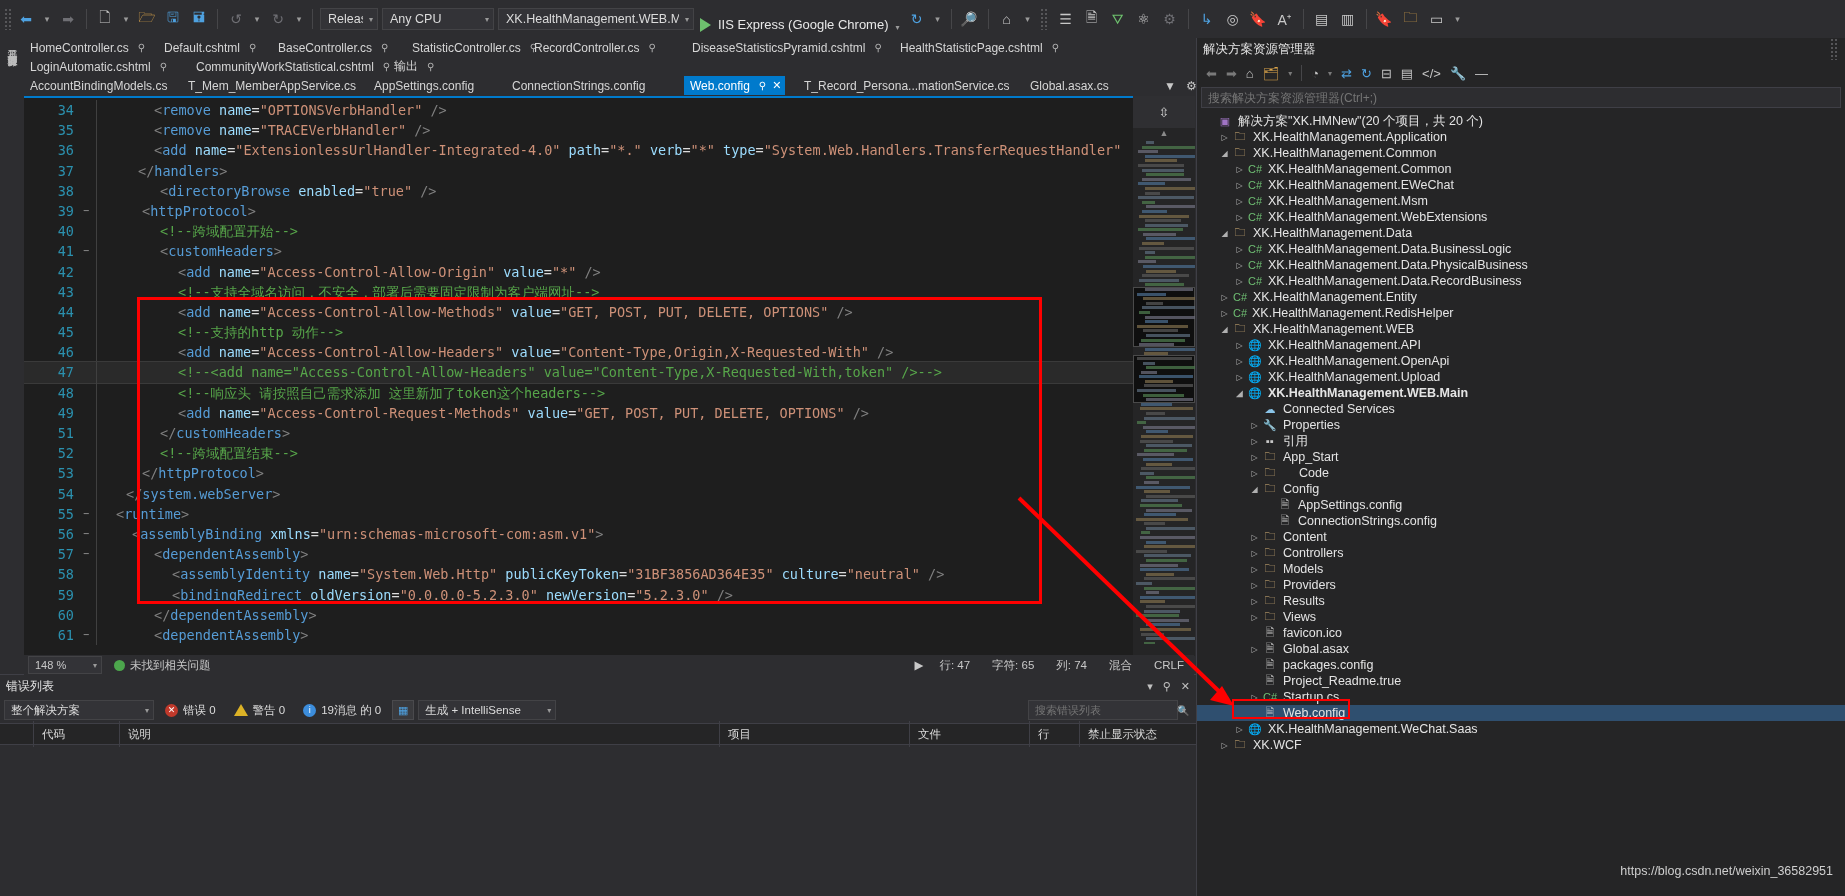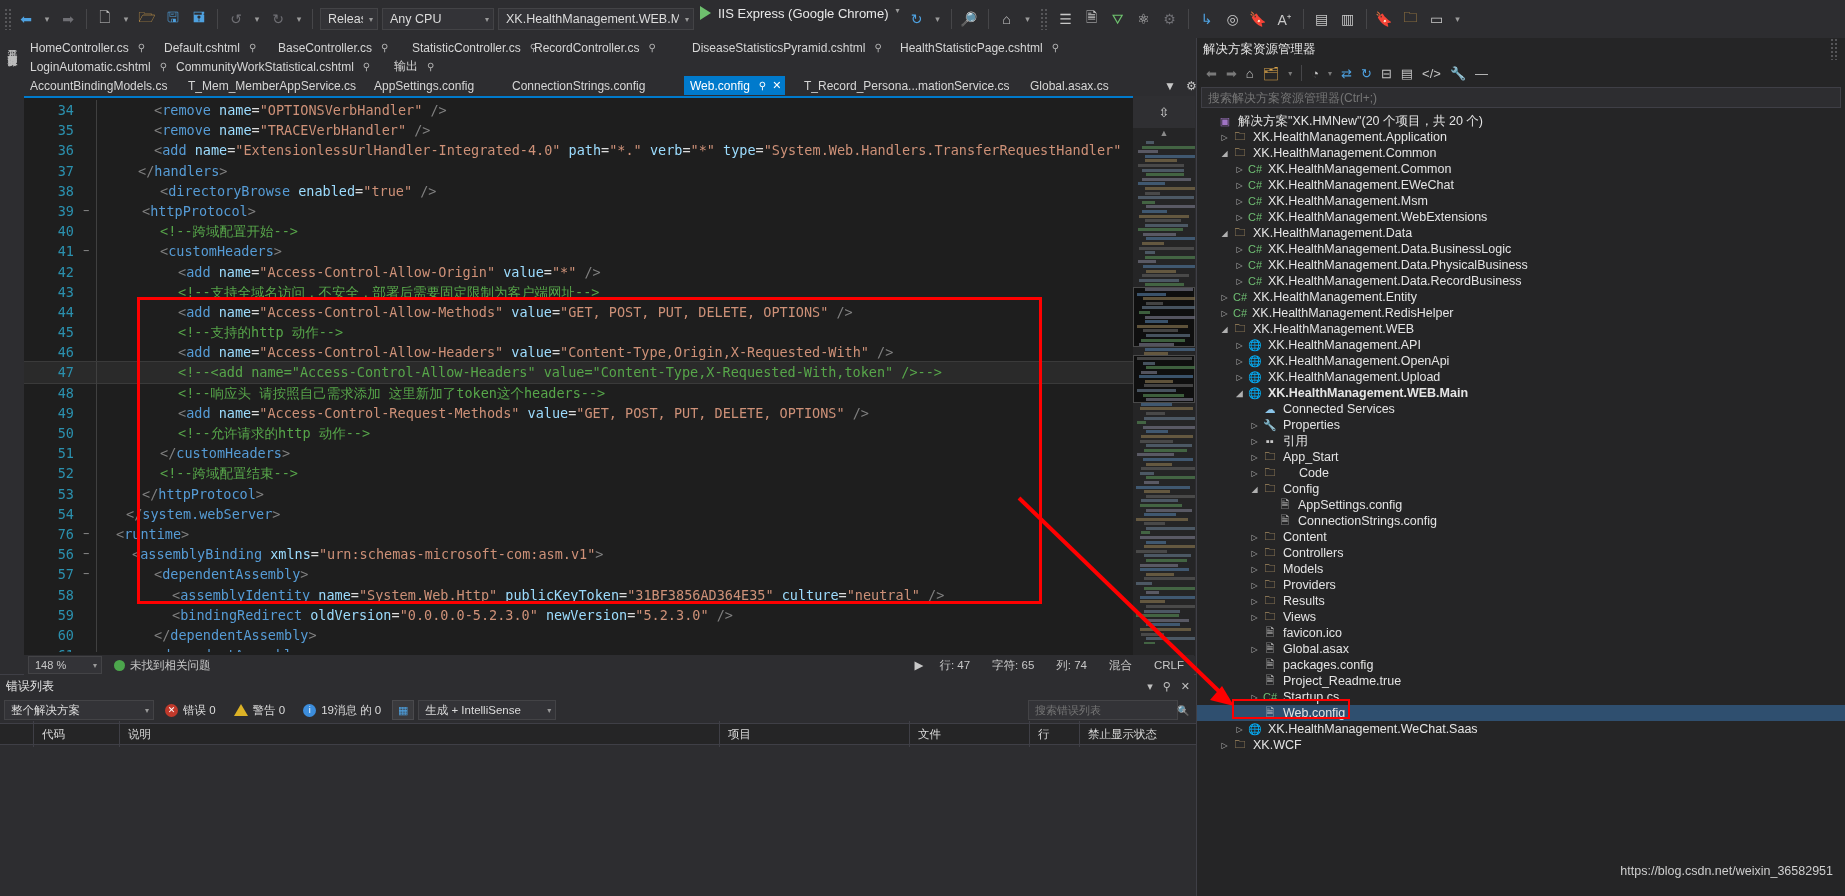--- a/index.html
+++ b/index.html
@@ -16,21 +16,21 @@
     color:#cfcfcf; font-size:14px; padding:0 3px; cursor:default; }
   .tb-btn.small { min-width:16px; font-size:9px; color:#9a9a9a; }
   .tb-sep { width:1px; height:20px; background:#464649; margin:0 5px; }
   .combo { height:22px; background:#333337; border:1px solid #434346; color:#dcdcdc;
     font-size:12.5px; display:flex; align-items:center; padding:0 4px 0 7px; margin:0 2px; }
   .combo .cap { flex:1; white-space:nowrap; overflow:hidden; }
   .combo .arw { color:#9a9a9a; font-size:8px; margin-left:6px; }
   .c-release { width:58px; }
   .c-cpu { width:112px; }
   .c-proj { width:196px; }
-  .run { display:flex; align-items:flex-start; height:26px; padding:0 4px; }
+  .run { display:flex; align-items:flex-end; height:26px; padding:0 4px; }
   .run .tri { width:0;height:0;border-left:11px solid #6ec06e;border-top:7px solid transparent;
     border-bottom:7px solid transparent; margin-right:7px; }
   .run .lbl { font-size:13px; color:#e8e8e8; white-space:nowrap; }
   .ic { font-size:14px; color:#c8c8c8; }
   .ic.amber { color:#d7a24a; }
   .ic.blue  { color:#4ea1e0; }
   .ic.green { color:#6ec06e; }
 
   
   .vtabs { position:absolute; left:0; top:38px; width:24px; height:618px; background:#2d2d30;
@@ -244,21 +244,21 @@
       <div class="dtab" style="left:876px">
           <span>HealthStatisticPage.cshtml</span>
           <span class="pin">⚲</span>
         </div>
     </div>
     <div class="tabrow">
       <div class="dtab" style="left:6px">
           <span>LoginAutomatic.cshtml</span>
           <span class="pin">⚲</span>
         </div>
-      <div class="dtab" style="left:152px">
+      <div class="dtab" style="left:172px">
           <span>CommunityWorkStatistical.cshtml</span>
           <span class="pin">⚲</span>
         </div>
       <div class="dtab" style="left:370px">
           <span>输出</span>
           <span class="pin">⚲</span>
         </div>
     </div>
     <div class="tabrow">
       <div class="dtab" style="left:6px">
@@ -304,26 +304,25 @@
         <div class="cline"><span class="gutnum">40</span><span class="indentbar"></span><span class="ctext" style="left:136px"><span class="cm">&lt;!--跨域配置开始--&gt;</span></span></div>
         <div class="cline"><span class="gutnum">41</span><span class="glyph">−</span><span class="indentbar"></span><span class="ctext" style="left:136px"><span class="b">&lt;</span><span class="k">customHeaders</span><span class="b">&gt;</span></span></div>
         <div class="cline"><span class="gutnum">42</span><span class="indentbar"></span><span class="ctext" style="left:154px"><span class="b">&lt;</span><span class="k">add</span> <span class="a">name</span><span class="w">=</span><span class="s">"Access-Control-Allow-Origin"</span> <span class="a">value</span><span class="w">=</span><span class="s">"*"</span> <span class="b">/&gt;</span></span></div>
         <div class="cline"><span class="gutnum">43</span><span class="indentbar"></span><span class="ctext" style="left:154px"><span class="cm">&lt;!--支持全域名访问，不安全，部署后需要固定限制为客户端网址--&gt;</span></span></div>
         <div class="cline"><span class="gutnum">44</span><span class="indentbar"></span><span class="ctext" style="left:154px"><span class="b">&lt;</span><span class="k">add</span> <span class="a">name</span><span class="w">=</span><span class="s">"Access-Control-Allow-Methods"</span> <span class="a">value</span><span class="w">=</span><span class="s">"GET, POST, PUT, DELETE, OPTIONS"</span> <span class="b">/&gt;</span></span></div>
         <div class="cline"><span class="gutnum">45</span><span class="indentbar"></span><span class="ctext" style="left:154px"><span class="cm">&lt;!--支持的http 动作--&gt;</span></span></div>
         <div class="cline"><span class="gutnum">46</span><span class="indentbar"></span><span class="ctext" style="left:154px"><span class="b">&lt;</span><span class="k">add</span> <span class="a">name</span><span class="w">=</span><span class="s">"Access-Control-Allow-Headers"</span> <span class="a">value</span><span class="w">=</span><span class="s">"Content-Type,Origin,X-Requested-With"</span> <span class="b">/&gt;</span></span></div>
         <div class="cline hl"><span class="gutnum">47</span><span class="indentbar"></span><span class="ctext" style="left:154px"><span class="cm">&lt;!--&lt;add name="Access-Control-Allow-Headers" value="Content-Type,X-Requested-With,token" /&gt;--&gt;</span></span></div>
         <div class="cline"><span class="gutnum">48</span><span class="indentbar"></span><span class="ctext" style="left:154px"><span class="cm">&lt;!--响应头 请按照自己需求添加 这里新加了token这个headers--&gt;</span></span></div>
         <div class="cline"><span class="gutnum">49</span><span class="indentbar"></span><span class="ctext" style="left:154px"><span class="b">&lt;</span><span class="k">add</span> <span class="a">name</span><span class="w">=</span><span class="s">"Access-Control-Request-Methods"</span> <span class="a">value</span><span class="w">=</span><span class="s">"GET, POST, PUT, DELETE, OPTIONS"</span> <span class="b">/&gt;</span></span></div>
-        <div class="cline"><span class="gutnum">50</span><span class="indentbar"></span><span class="ctext" style="left:154px"><span class="cm">&lt;!--允许请求的http 动作--&gt;</span></span></div>
         <div class="cline"><span class="gutnum">51</span><span class="indentbar"></span><span class="ctext" style="left:136px"><span class="b">&lt;/</span><span class="k">customHeaders</span><span class="b">&gt;</span></span></div>
         <div class="cline"><span class="gutnum">52</span><span class="indentbar"></span><span class="ctext" style="left:136px"><span class="cm">&lt;!--跨域配置结束--&gt;</span></span></div>
         <div class="cline"><span class="gutnum">53</span><span class="indentbar"></span><span class="ctext" style="left:118px"><span class="b">&lt;/</span><span class="k">httpProtocol</span><span class="b">&gt;</span></span></div>
         <div class="cline"><span class="gutnum">54</span><span class="indentbar"></span><span class="ctext" style="left:102px"><span class="b">&lt;/</span><span class="k">system.webServer</span><span class="b">&gt;</span></span></div>
-        <div class="cline"><span class="gutnum">76</span><span class="glyph">−</span><span class="indentbar"></span><span class="ctext" style="left:92px"><span class="b">&lt;</span><span class="k">runtime</span><span class="b">&gt;</span></span></div>
+        <div class="cline"><span class="gutnum">55</span><span class="glyph">−</span><span class="indentbar"></span><span class="ctext" style="left:92px"><span class="b">&lt;</span><span class="k">runtime</span><span class="b">&gt;</span></span></div>
         <div class="cline"><span class="gutnum">56</span><span class="glyph">−</span><span class="indentbar"></span><span class="ctext" style="left:108px"><span class="b">&lt;</span><span class="k">assemblyBinding</span> <span class="a">xmlns</span><span class="w">=</span><span class="s">"urn:schemas-microsoft-com:asm.v1"</span><span class="b">&gt;</span></span></div>
         <div class="cline"><span class="gutnum">57</span><span class="glyph">−</span><span class="indentbar"></span><span class="ctext" style="left:130px"><span class="b">&lt;</span><span class="k">dependentAssembly</span><span class="b">&gt;</span></span></div>
         <div class="cline"><span class="gutnum">58</span><span class="indentbar"></span><span class="ctext" style="left:148px"><span class="b">&lt;</span><span class="k">assemblyIdentity</span> <span class="a">name</span><span class="w">=</span><span class="s">"System.Web.Http"</span> <span class="a">publicKeyToken</span><span class="w">=</span><span class="s">"31BF3856AD364E35"</span> <span class="a">culture</span><span class="w">=</span><span class="s">"neutral"</span> <span class="b">/&gt;</span></span></div>
         <div class="cline"><span class="gutnum">59</span><span class="indentbar"></span><span class="ctext" style="left:148px"><span class="b">&lt;</span><span class="k">bindingRedirect</span> <span class="a">oldVersion</span><span class="w">=</span><span class="s">"0.0.0.0-5.2.3.0"</span> <span class="a">newVersion</span><span class="w">=</span><span class="s">"5.2.3.0"</span> <span class="b">/&gt;</span></span></div>
         <div class="cline"><span class="gutnum">60</span><span class="indentbar"></span><span class="ctext" style="left:130px"><span class="b">&lt;/</span><span class="k">dependentAssembly</span><span class="b">&gt;</span></span></div>
         <div class="cline"><span class="gutnum">61</span><span class="glyph">−</span><span class="indentbar"></span><span class="ctext" style="left:130px"><span class="b">&lt;</span><span class="k">dependentAssembly</span><span class="b">&gt;</span></span></div>
       </div>
     <div class="redbox"></div>
   </div>
 

